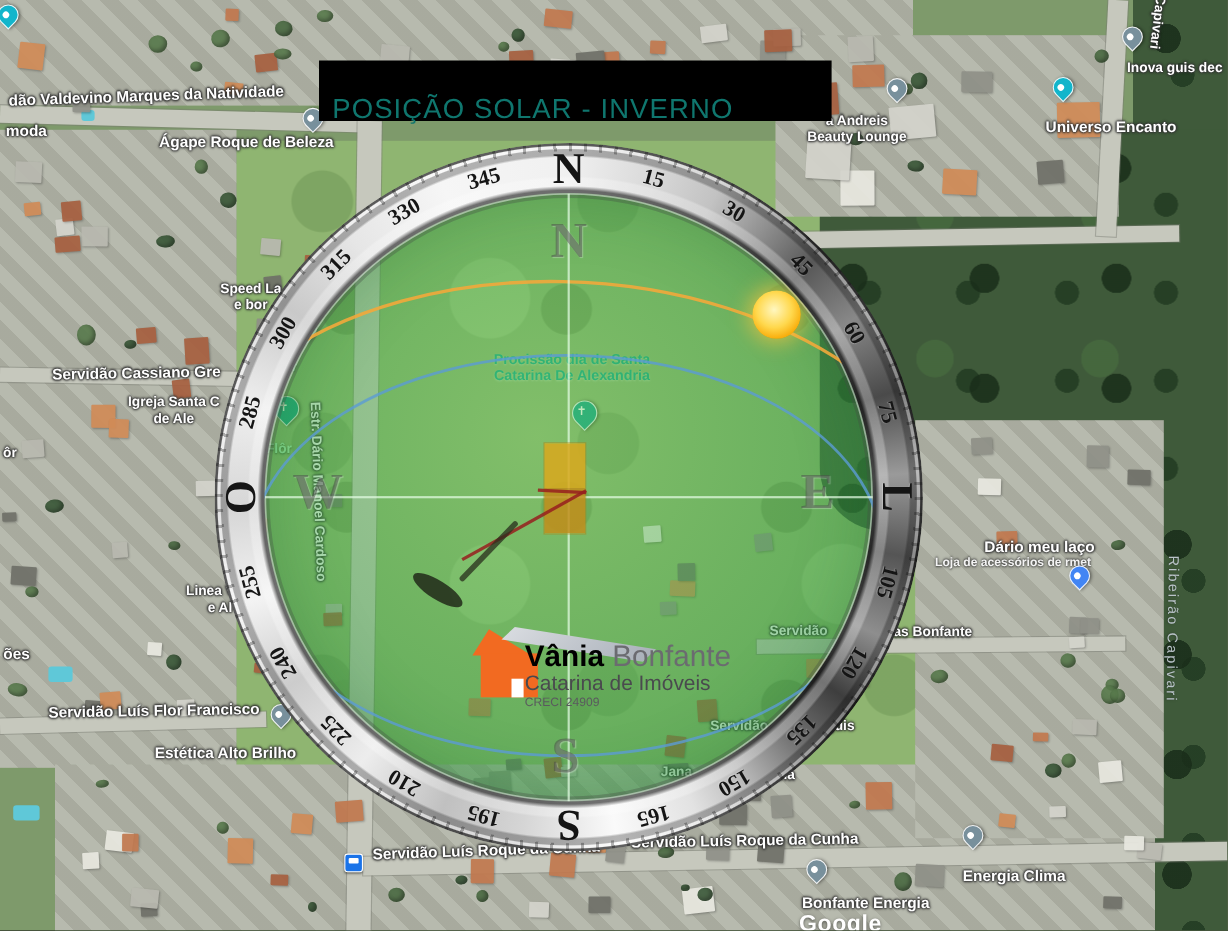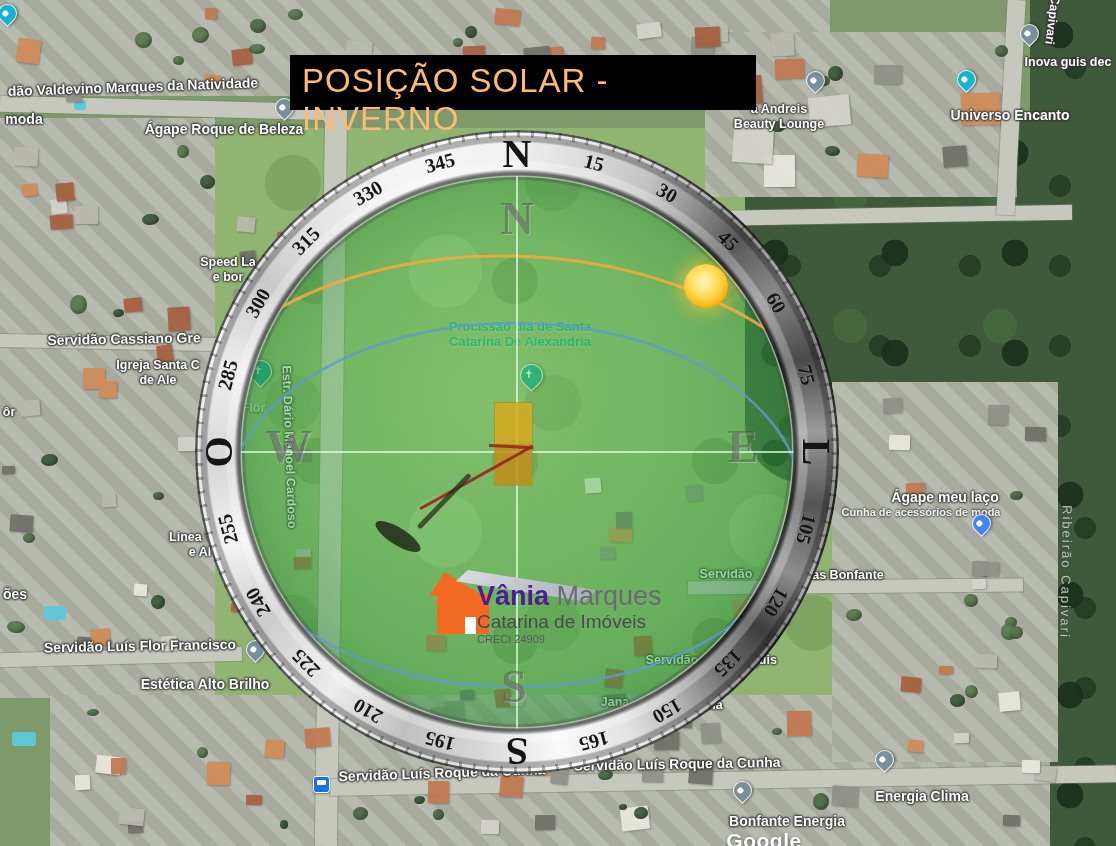--- a/index.html
+++ b/index.html
@@ -102,32 +102,32 @@
      -webkit-mask:radial-gradient(circle at center, transparent 0 314px, #000 315px 322px);
      mask:radial-gradient(circle at center, transparent 0 314px, #000 315px 322px);}
   .rl{position:absolute;z-index:21;font-family:"Liberation Serif",serif;font-weight:700;color:#151515;
      transform:translate(-50%,-50%) rotate(var(--a,0deg));text-shadow:0 1px 1px rgba(255,255,255,.3);}
   .rl.num{font-size:20px;}
   .rl.card{font-size:40px;}
 
   
   .banner{left:290px;top:55px;width:466px;height:55px;z-index:30;background:#000;
      display:flex;align-items:center;padding-left:12px;box-sizing:border-box;}
-  .banner span{color:#fdba74;font-size:33px;letter-spacing:1px;margin-top:34px;}
+  .banner span{color:#0f766e;font-size:25px;letter-spacing:1px;margin-top:34px;}
   .logo{z-index:22;}
   .lg-roof-o{left:432px;top:572px;width:0;height:0;z-index:22;
      border-left:10px solid transparent;border-right:44px solid transparent;
      border-bottom:24px solid #f26a21;transform:skewX(-12deg);}
   .lg-roof-g{left:468px;top:570px;width:130px;height:13px;z-index:22;
      background:linear-gradient(90deg,#d7dadf,#aab1ba);transform:rotate(9deg) skewX(-38deg);transform-origin:0 0;}
   .lg-body{left:437px;top:594px;width:52px;height:40px;background:#f26a21;z-index:22;}
   .lg-body::after{content:"";position:absolute;width:11px;height:17px;background:#fff;bottom:0;left:28px;}
   .lg-text{left:477px;top:582px;z-index:23;line-height:1.05;}
   .lg-line1{font-size:27px;color:#6b6b70;}
-  .lg-name{font-weight:700;color:#4c1d95;text-align:right;}
+  .lg-name{font-weight:700;color:#000000;text-align:right;}
   .lg-line2{font-size:19px;color:#4a4a4e;margin-top:2px;}
   .lg-line3{font-size:11px;color:#5a5a5e;margin-top:2px;}
 </style>
 </head>
 <body>
 
 <div class="stage">
 
   <div class="abs grass"></div>
   <div class="abs field" style="left:215px;top:128px;width:620px;height:585px;"></div>
@@ -350,22 +350,22 @@
       <div class="mlab k-street-lg" style="left: 140px; top: 646px; --r: -1deg;">Servidão Luís Flor Francisco</div>
       <div class="mlab k-poi-lg" style="left: 205px; top: 684px; --r: 0deg;">Estética Alto Brilho</div>
       <div class="mlab k-teal" style="left: 520px; top: 334px; --r: 0deg;">Procissão dia de Santa
 Catarina De Alexandria</div>
       <div class="mlab k-street" style="left: 726px; top: 574px; --r: 0deg;">Servidão</div>
       <div class="mlab k-street" style="left: 848px; top: 575px; --r: 0deg;">as Bonfante</div>
       <div class="mlab k-street" style="left: 672px; top: 660px; --r: 0deg;">Servidão</div>
       <div class="mlab k-street" style="left: 764px; top: 660px; --r: 0deg;">guis</div>
       <div class="mlab k-poi" style="left: 615px; top: 702px; --r: 0deg;">Jana</div>
       <div class="mlab k-poi" style="left: 714px; top: 705px; --r: 0deg;">sia</div>
-      <div class="mlab k-poi-lg" style="left: 945px; top: 497px; --r: 0deg;">Ágape meu laço</div>
-      <div class="mlab k-poi-sm" style="left: 921px; top: 512px; --r: 0deg;">Cunha de acessórios de moda</div>
+      <div class="mlab k-poi-lg" style="left: 945px; top: 497px; --r: 0deg;">Dário meu laço</div>
+      <div class="mlab k-poi-sm" style="left: 921px; top: 512px; --r: 0deg;">Loja de acessórios de rmet</div>
       <div class="mlab k-water" style="left: 1066px; top: 572px; --r: 91deg;">Ribeirão Capivari</div>
       <div class="mlab k-street-lg" style="left: 442px; top: 773px; --r: -2deg;">Servidão Luís Roque da Cunha</div>
       <div class="mlab k-street-lg" style="left: 677px; top: 764px; --r: -1deg;">Servidão Luís Roque da Cunha</div>
       <div class="mlab k-poi-lg" style="left: 922px; top: 796px; --r: 0deg;">Energia Clima</div>
       <div class="mlab k-poi-lg" style="left: 787px; top: 821px; --r: 0deg;">Bonfante Energia</div>
       <div class="mlab k-brand" style="left: 764px; top: 841px; --r: 0deg;">Google</div>
     </div>
   <div id="pins">
       <div class="pin" style="background: rgb(120, 144, 156); left: 275px; top: 98px;"></div>
       <div class="pin" style="background: rgb(18, 181, 203); left: -2px; top: 4px;"></div>
@@ -433,19 +433,19 @@
 
   <div class="abs banner">
     <span>POSIÇÃO SOLAR - INVERNO</span>
   </div>
 
   <div class="logo">
     <div class="abs lg-roof-o"></div>
     <div class="abs lg-roof-g"></div>
     <div class="abs lg-body"></div>
     <div class="abs lg-text">
-      <div class="lg-line1"><span class="lg-name">Vânia</span> <span>Marques</span></div>
+      <div class="lg-line1"><span class="lg-name">Vânia</span> <span>Bonfante</span></div>
       <div class="lg-line2">Catarina de Imóveis</div>
       <div class="lg-line3">CRECI 24909</div>
     </div>
   </div>
 
 </div>
 
 </body></html>

